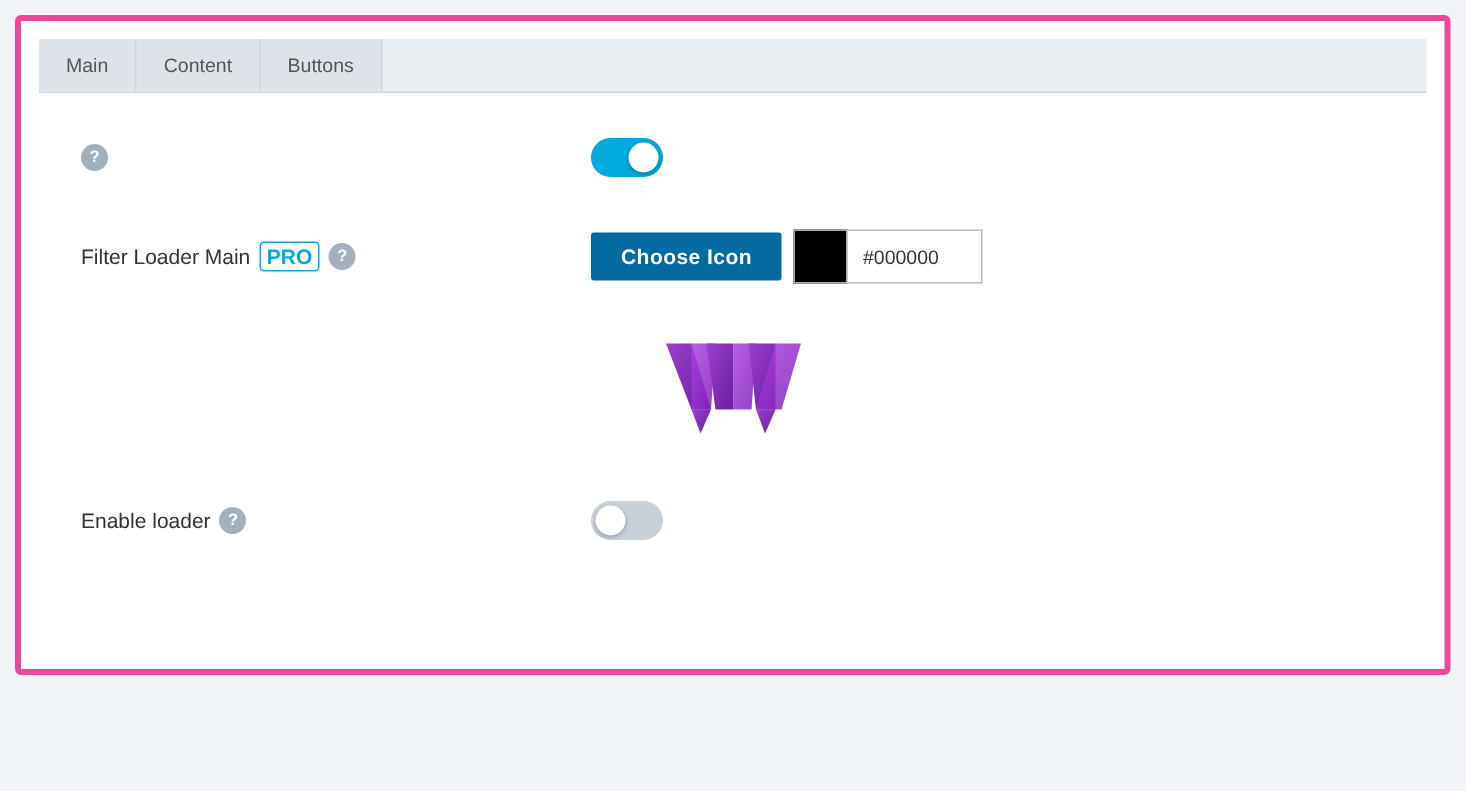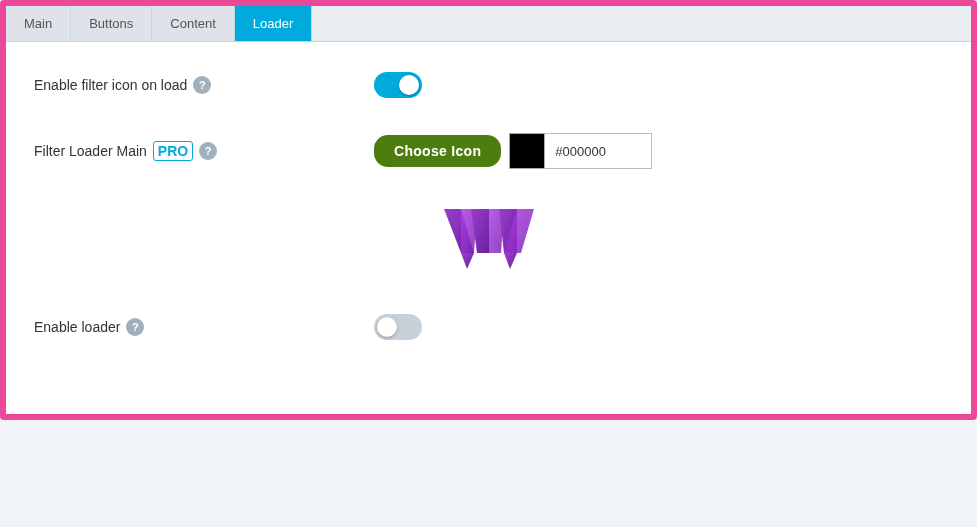--- a/index.html
+++ b/index.html
@@ -7,23 +7,24 @@
       background: #f0f4f7;
       font-family: -apple-system, BlinkMacSystemFont, 'Segoe UI', Arial, sans-serif;
       font-size: 14px;
       color: #333;
       width: 977px;
       min-height: 527px;
     }
 
     .container {
       background: #fff;
+      margin: 10px;
       border-radius: 4px;
-      padding: 0;
-      border: 6px solid #ec4899;
+      padding: 12px;
+      border: 4px solid #ec4899;
     }
 
     
     .tabs {
       display: flex;
       background: #e8edf1;
       border-bottom: 1px solid #cdd4da;
     }
 
     .tab {
@@ -128,27 +129,27 @@
     .toggle-track.on .toggle-thumb {
       left: 25px;
     }
 
     .toggle-track.off .toggle-thumb {
       left: 3px;
     }
 
     
     .choose-icon-btn {
-      background: #4d7c0f;
+      background: #0369a1;
       color: #fff;
       border: none;
       padding: 8px 20px;
       font-size: 14px;
       font-weight: 600;
-      border-radius: 14px;
+      border-radius: 2px;
       cursor: pointer;
       letter-spacing: 0.3px;
     }
 
     
     .color-control {
       display: flex;
       align-items: center;
       gap: 0;
       margin-left: 8px;
@@ -163,21 +164,21 @@
     }
 
     .color-hex-input {
       border: 1px solid #bbb;
       border-left: none;
       padding: 6px 10px;
       height: 36px;
       font-size: 13px;
       color: #333;
       outline: none;
-      width: 107px;
+      width: 90px;
     }
 
     
     .icon-preview {
       display: flex;
       justify-content: center;
       margin: 10px 0 30px 0;
     }
 
     
@@ -189,31 +190,29 @@
       justify-content: center;
     }
   </style>
 </head>
 <body>
 
 <div class="container">
 
   <div class="tabs">
     <div class="tab">Main</div>
+    <div class="tab">Content</div>
     <div class="tab">Buttons</div>
-    <div class="tab">Content</div>
-    <div class="tab active">Loader</div>
   </div>
 
   <div class="content">
 
 
     <div class="setting-row">
       <div class="setting-label">
-        <span>Enable filter icon on load</span>
         <span class="help-icon">?</span>
       </div>
       <div class="toggle-track on">
         <div class="toggle-thumb"></div>
       </div>
     </div>
 
     <div class="setting-row">
       <div class="setting-label">
         <span>Filter Loader Main</span>

